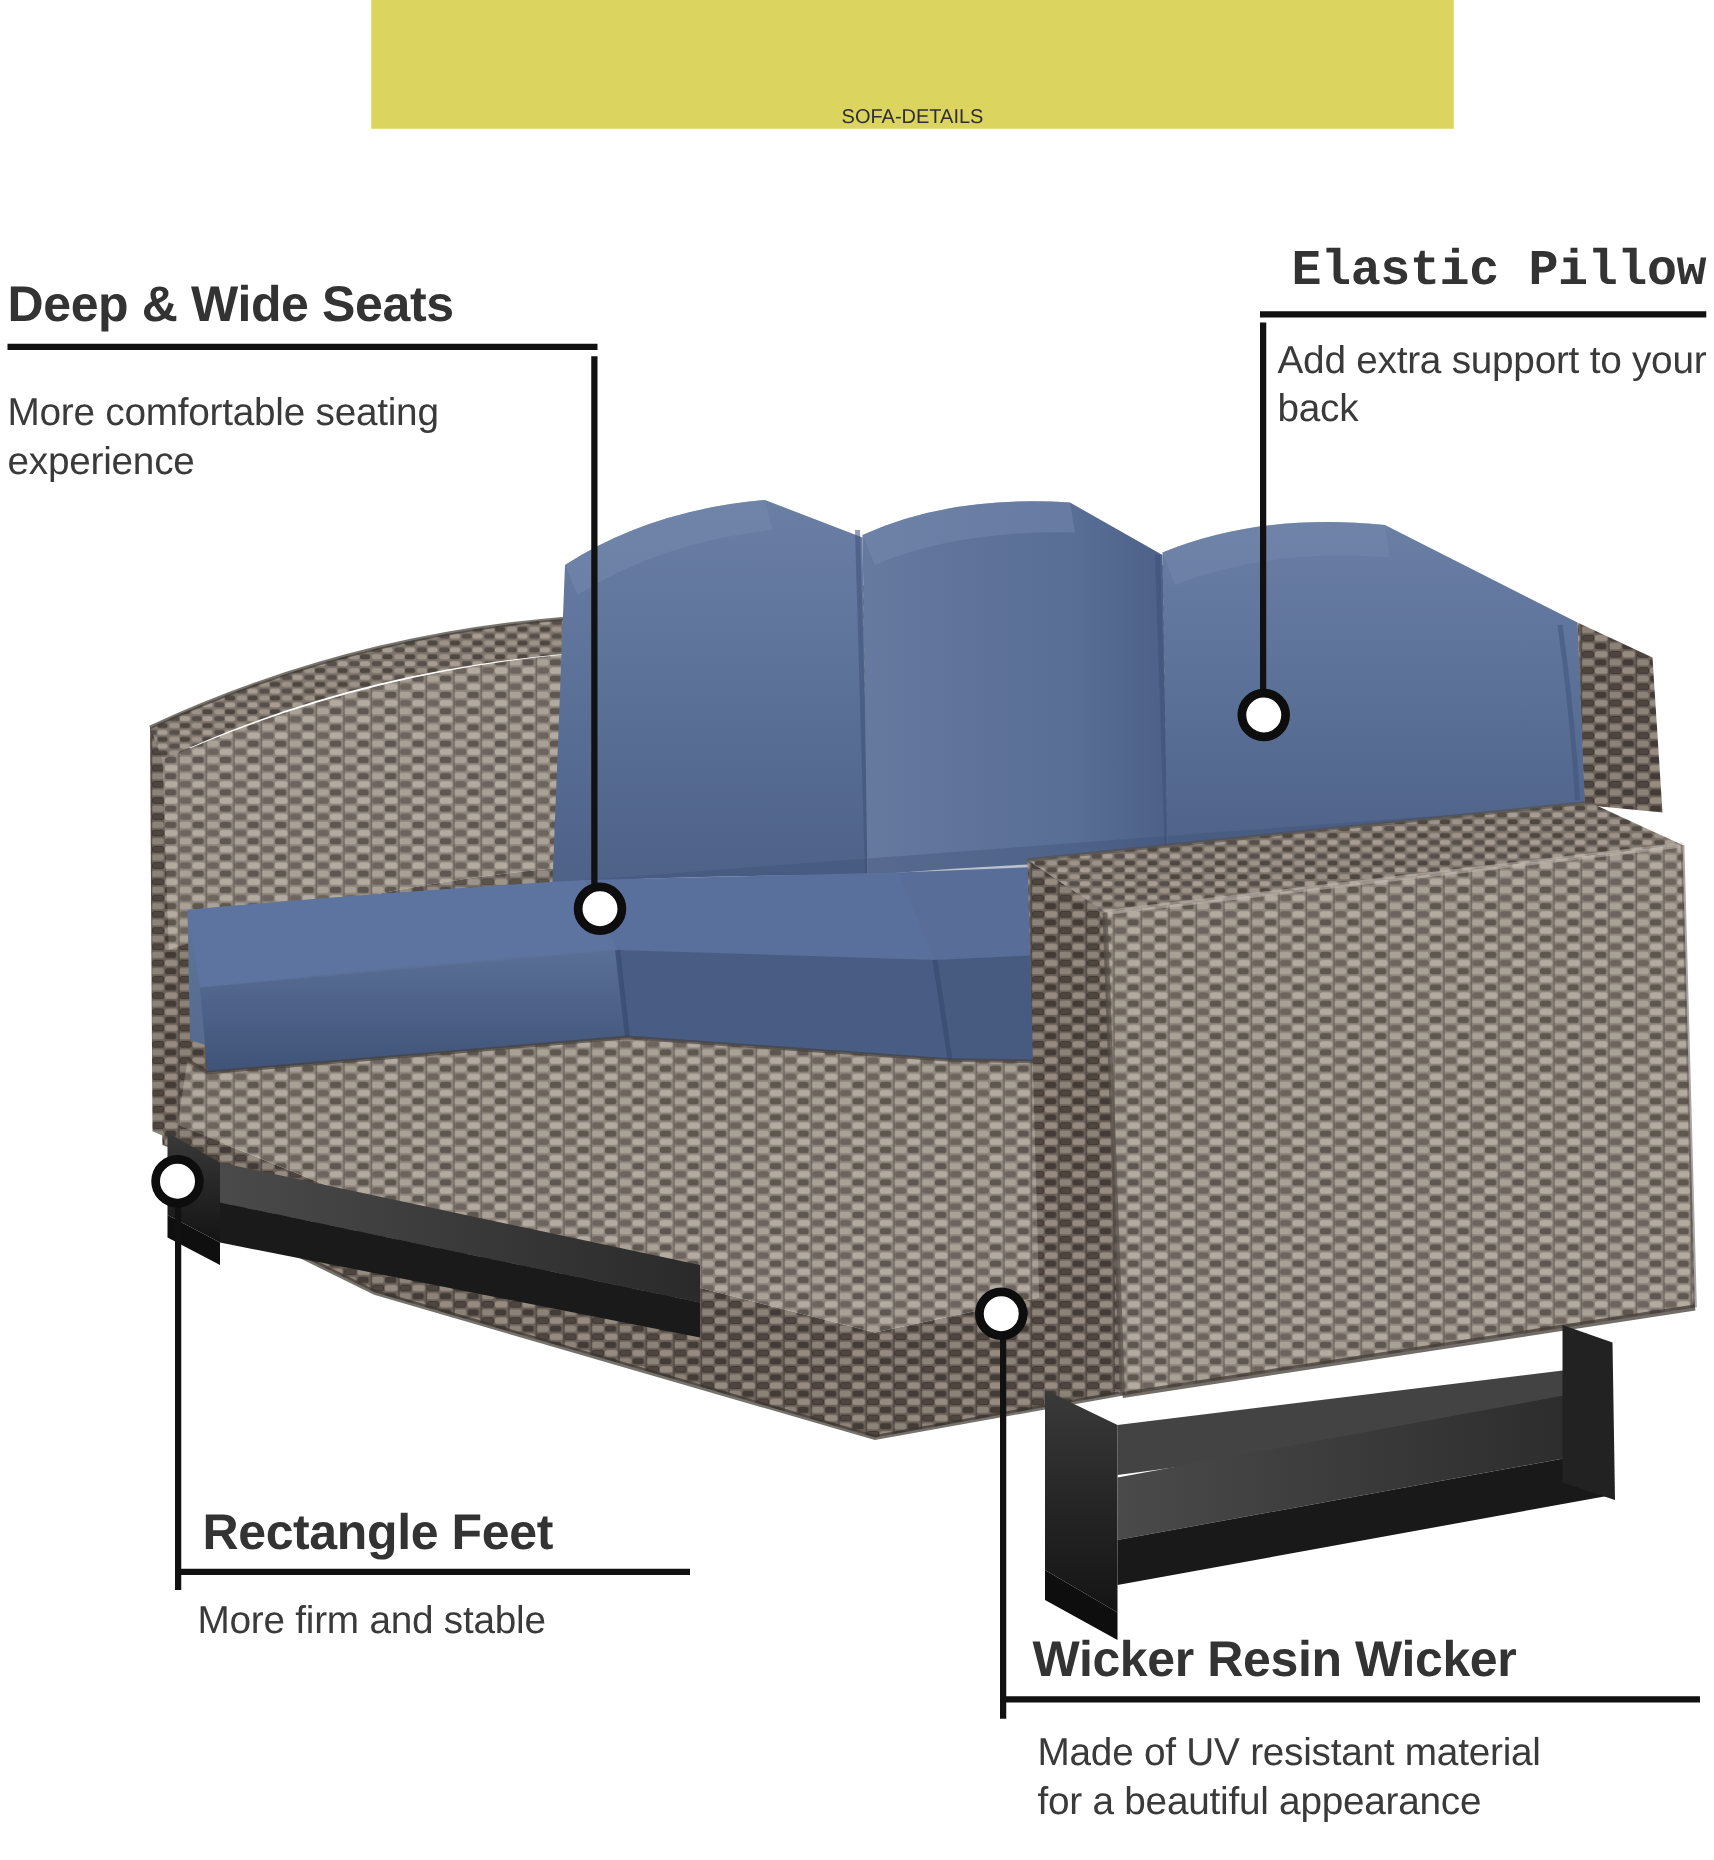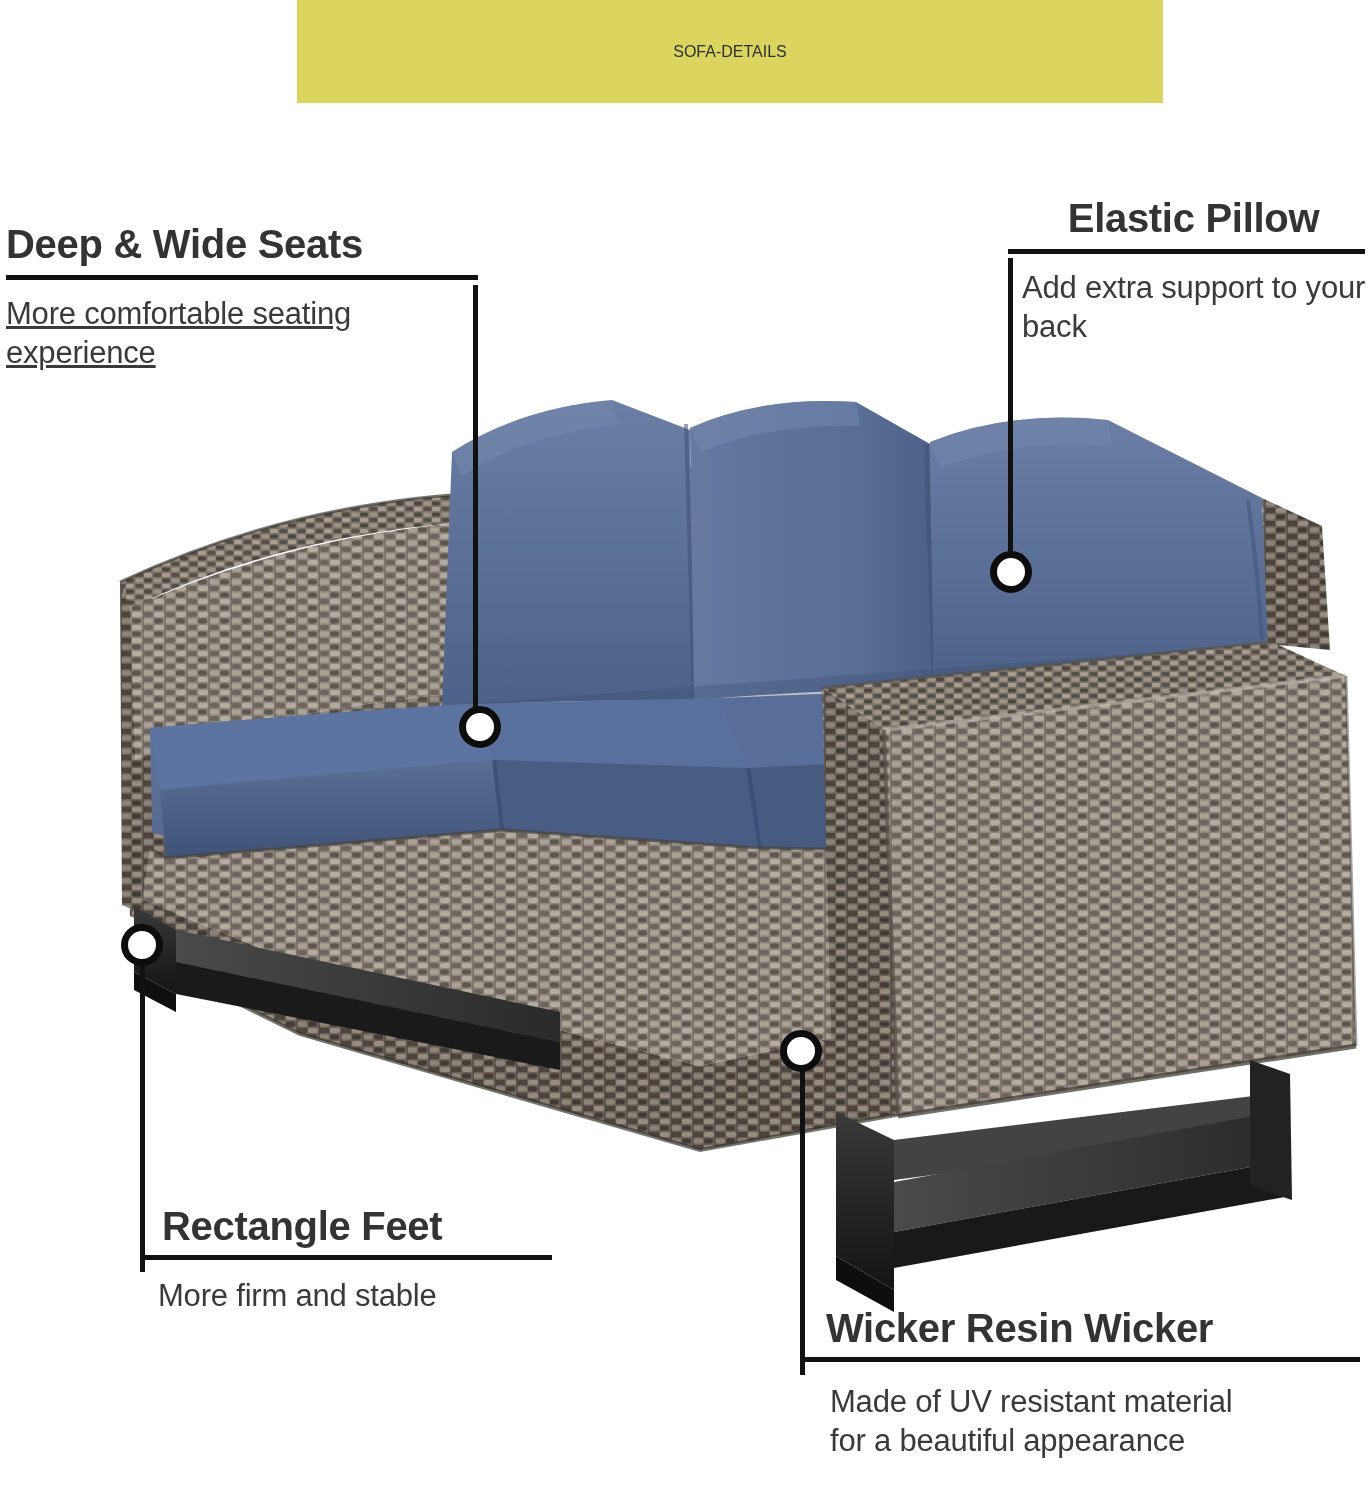--- a/index.html
+++ b/index.html
@@ -1,21 +1,21 @@
 <!DOCTYPE html>
 <html><head>
 <meta charset="utf-8">
 <style>
   html,body{margin:0;padding:0;background:#ffffff;}
   body{width:1371px;height:1488px;position:relative;overflow:hidden;
        font-family:"Liberation Sans","DejaVu Sans",sans-serif;color:#2f2f2f;}
 
   
   #banner{position:absolute;left:297px;top:0;width:866px;height:103px;
-          display:flex;align-items:center;justify-content:center;}
+          display:flex;align-items:flex-end;justify-content:center;}
 
   
   .callout{position:absolute;}
   .callout .c-head{font-size:40px;font-weight:700;color:#333333;white-space:nowrap;
                    line-height:1.12;letter-spacing:-0.3px;}
   .callout .c-rule{height:5px;background:#111111;}
   .callout .c-body{font-size:31px;line-height:1.28;color:#3a3a3a;letter-spacing:-0.2px;}
 
   
   .vline{position:absolute;width:5px;background:#111111;}
@@ -170,27 +170,27 @@
 </svg>
 </div>
 
 <div id="banner" style="background: rgb(219, 212, 94);">
   <span>SOFA-DETAILS</span>
 </div>
 
 <div class="callout" style="left:6px;top:222px;width:472px;">
   <div class="c-head">Deep &amp; Wide Seats</div>
   <div class="c-rule" style="margin-top:8px;width:472px;"></div>
-  <div class="c-body" style="margin-top:14px;width:466px;text-decoration:underline;">More comfortable seating experience</div>
+  <div class="c-body" style="margin-top:30px;width:466px;">More comfortable seating experience</div>
 </div>
 <div class="vline" style="left:473px;top:285px;height:425px;"></div>
 <div class="dot" style="left:459px;top:706px;"></div>
 
 <div class="callout" style="left:1008px;top:196px;width:357px;">
-  <div class="c-head" style="text-align:center;padding-left:14px;">Elastic Pillow</div>
+  <div class="c-head" style="text-align:right;padding-left:14px;font-family:Liberation Mono, monospace;">Elastic Pillow</div>
   <div class="c-rule" style="margin-top:8px;width:357px;"></div>
   <div class="c-body" style="margin-top:14px;width:345px;padding-left:14px;">Add extra support to your back</div>
 </div>
 <div class="vline" style="left:1008px;top:258px;height:298px;"></div>
 <div class="dot" style="left:990px;top:551px;"></div>
 
 <div class="callout" style="left:140px;top:1204px;width:412px;">
   <div class="c-head" style="padding-left:22px;">Rectangle Feet</div>
   <div class="c-rule" style="margin-top:6px;width:412px;"></div>
   <div class="c-body" style="margin-top:16px;width:412px;padding-left:18px;">

